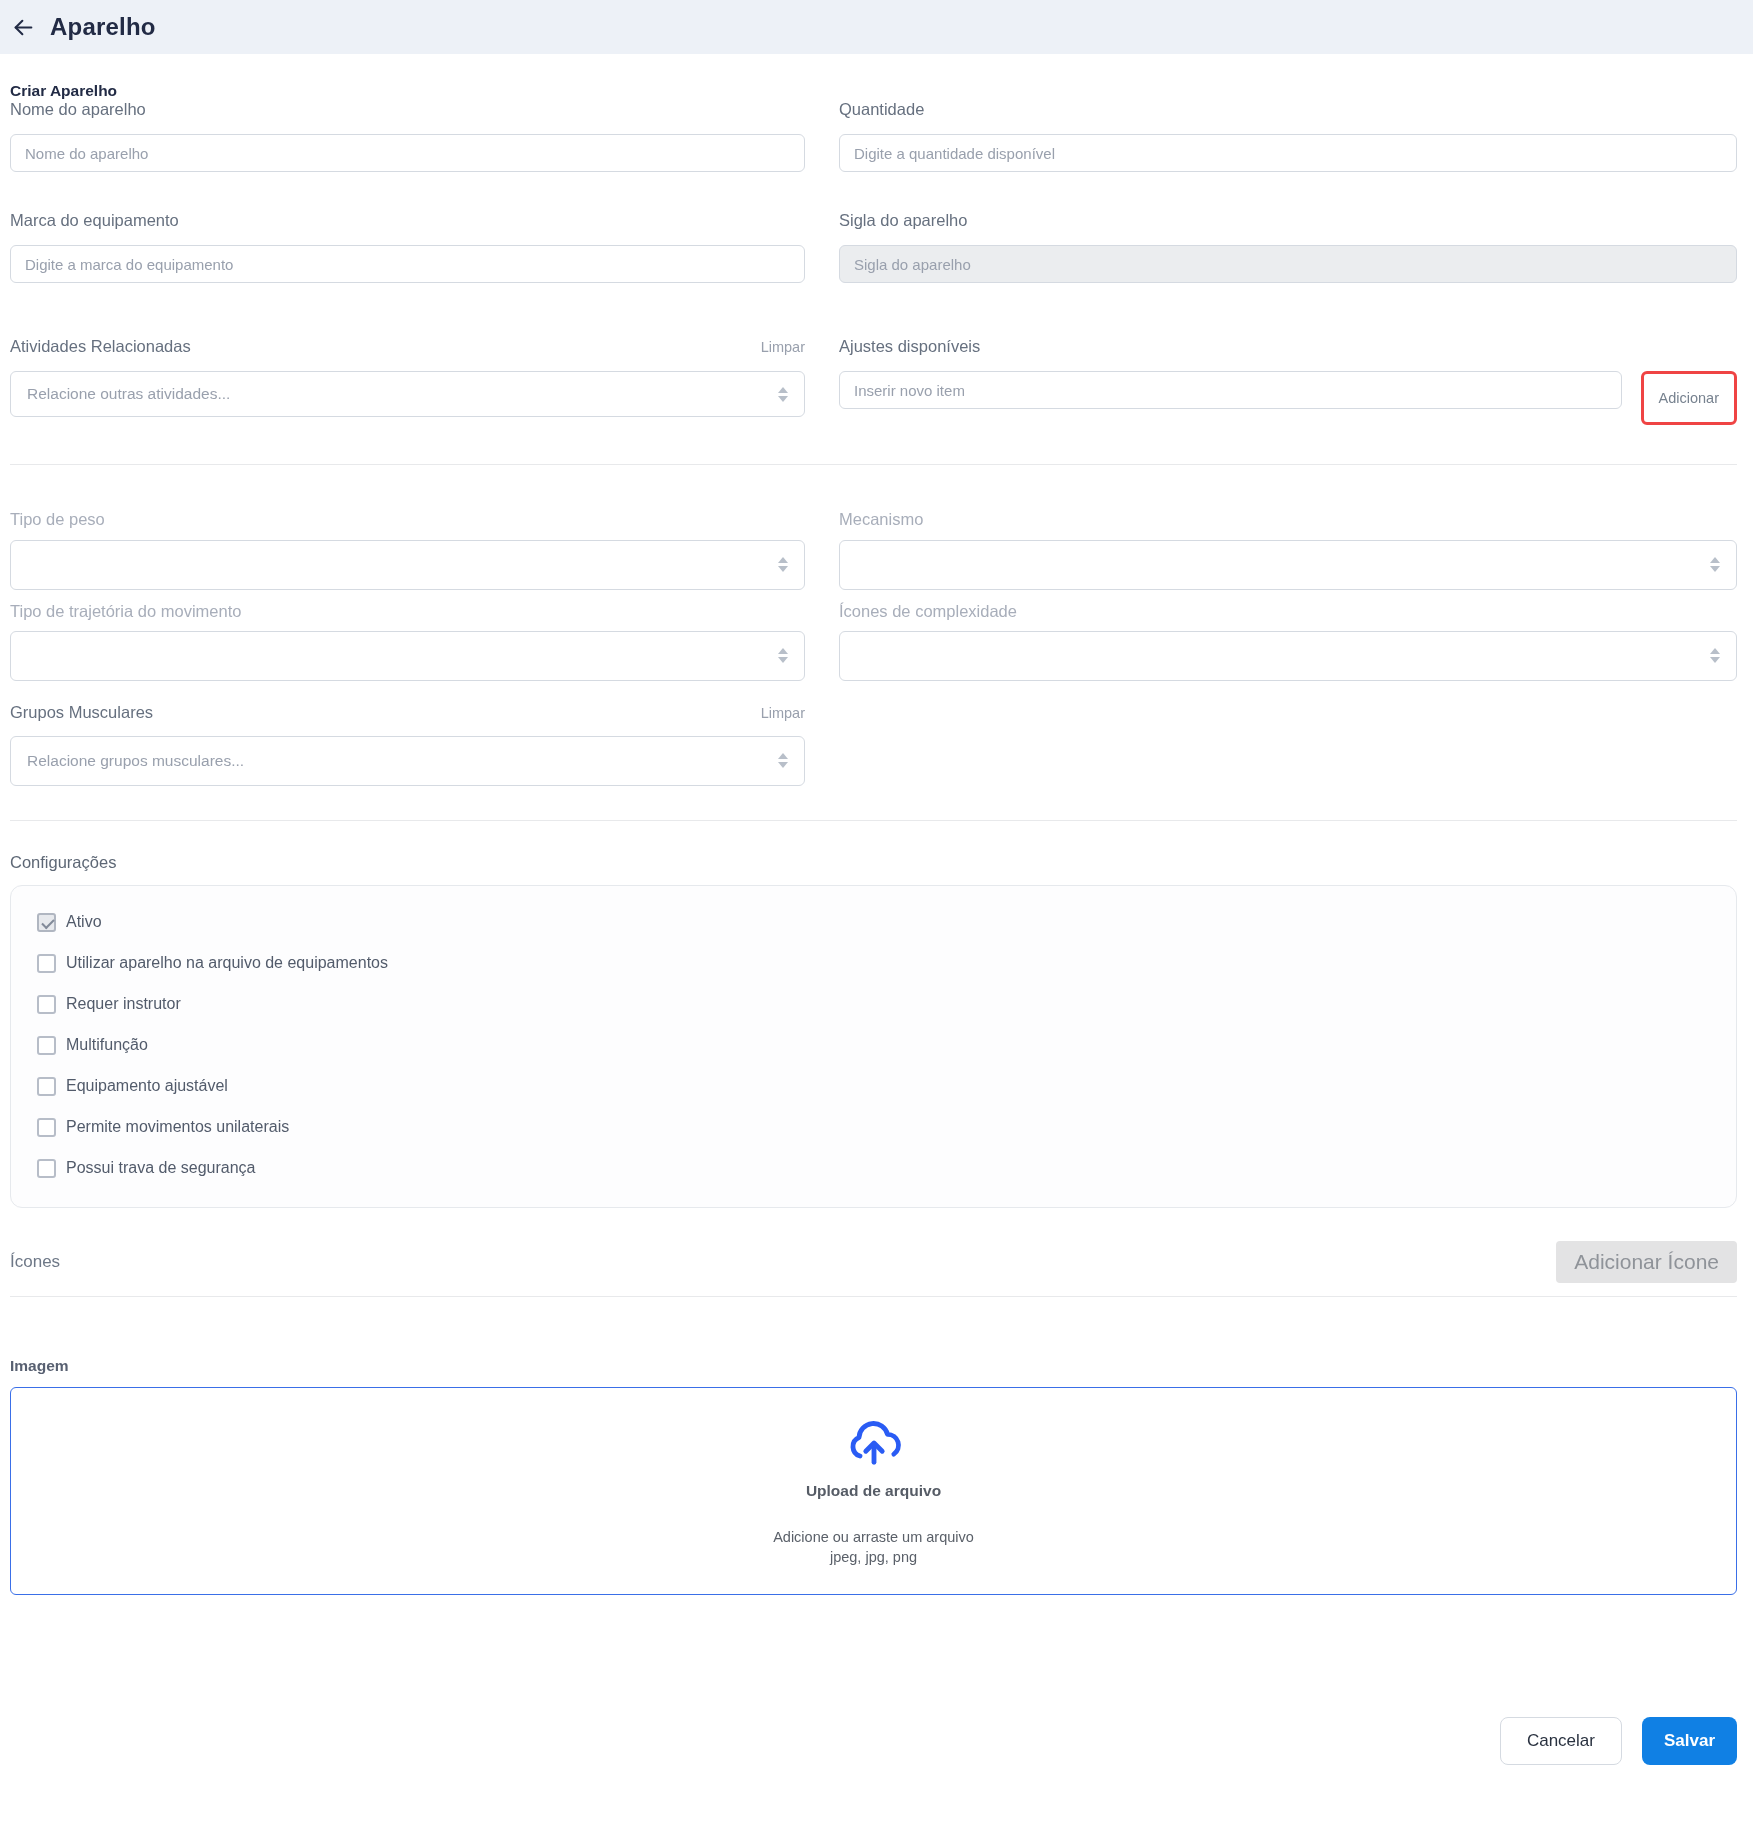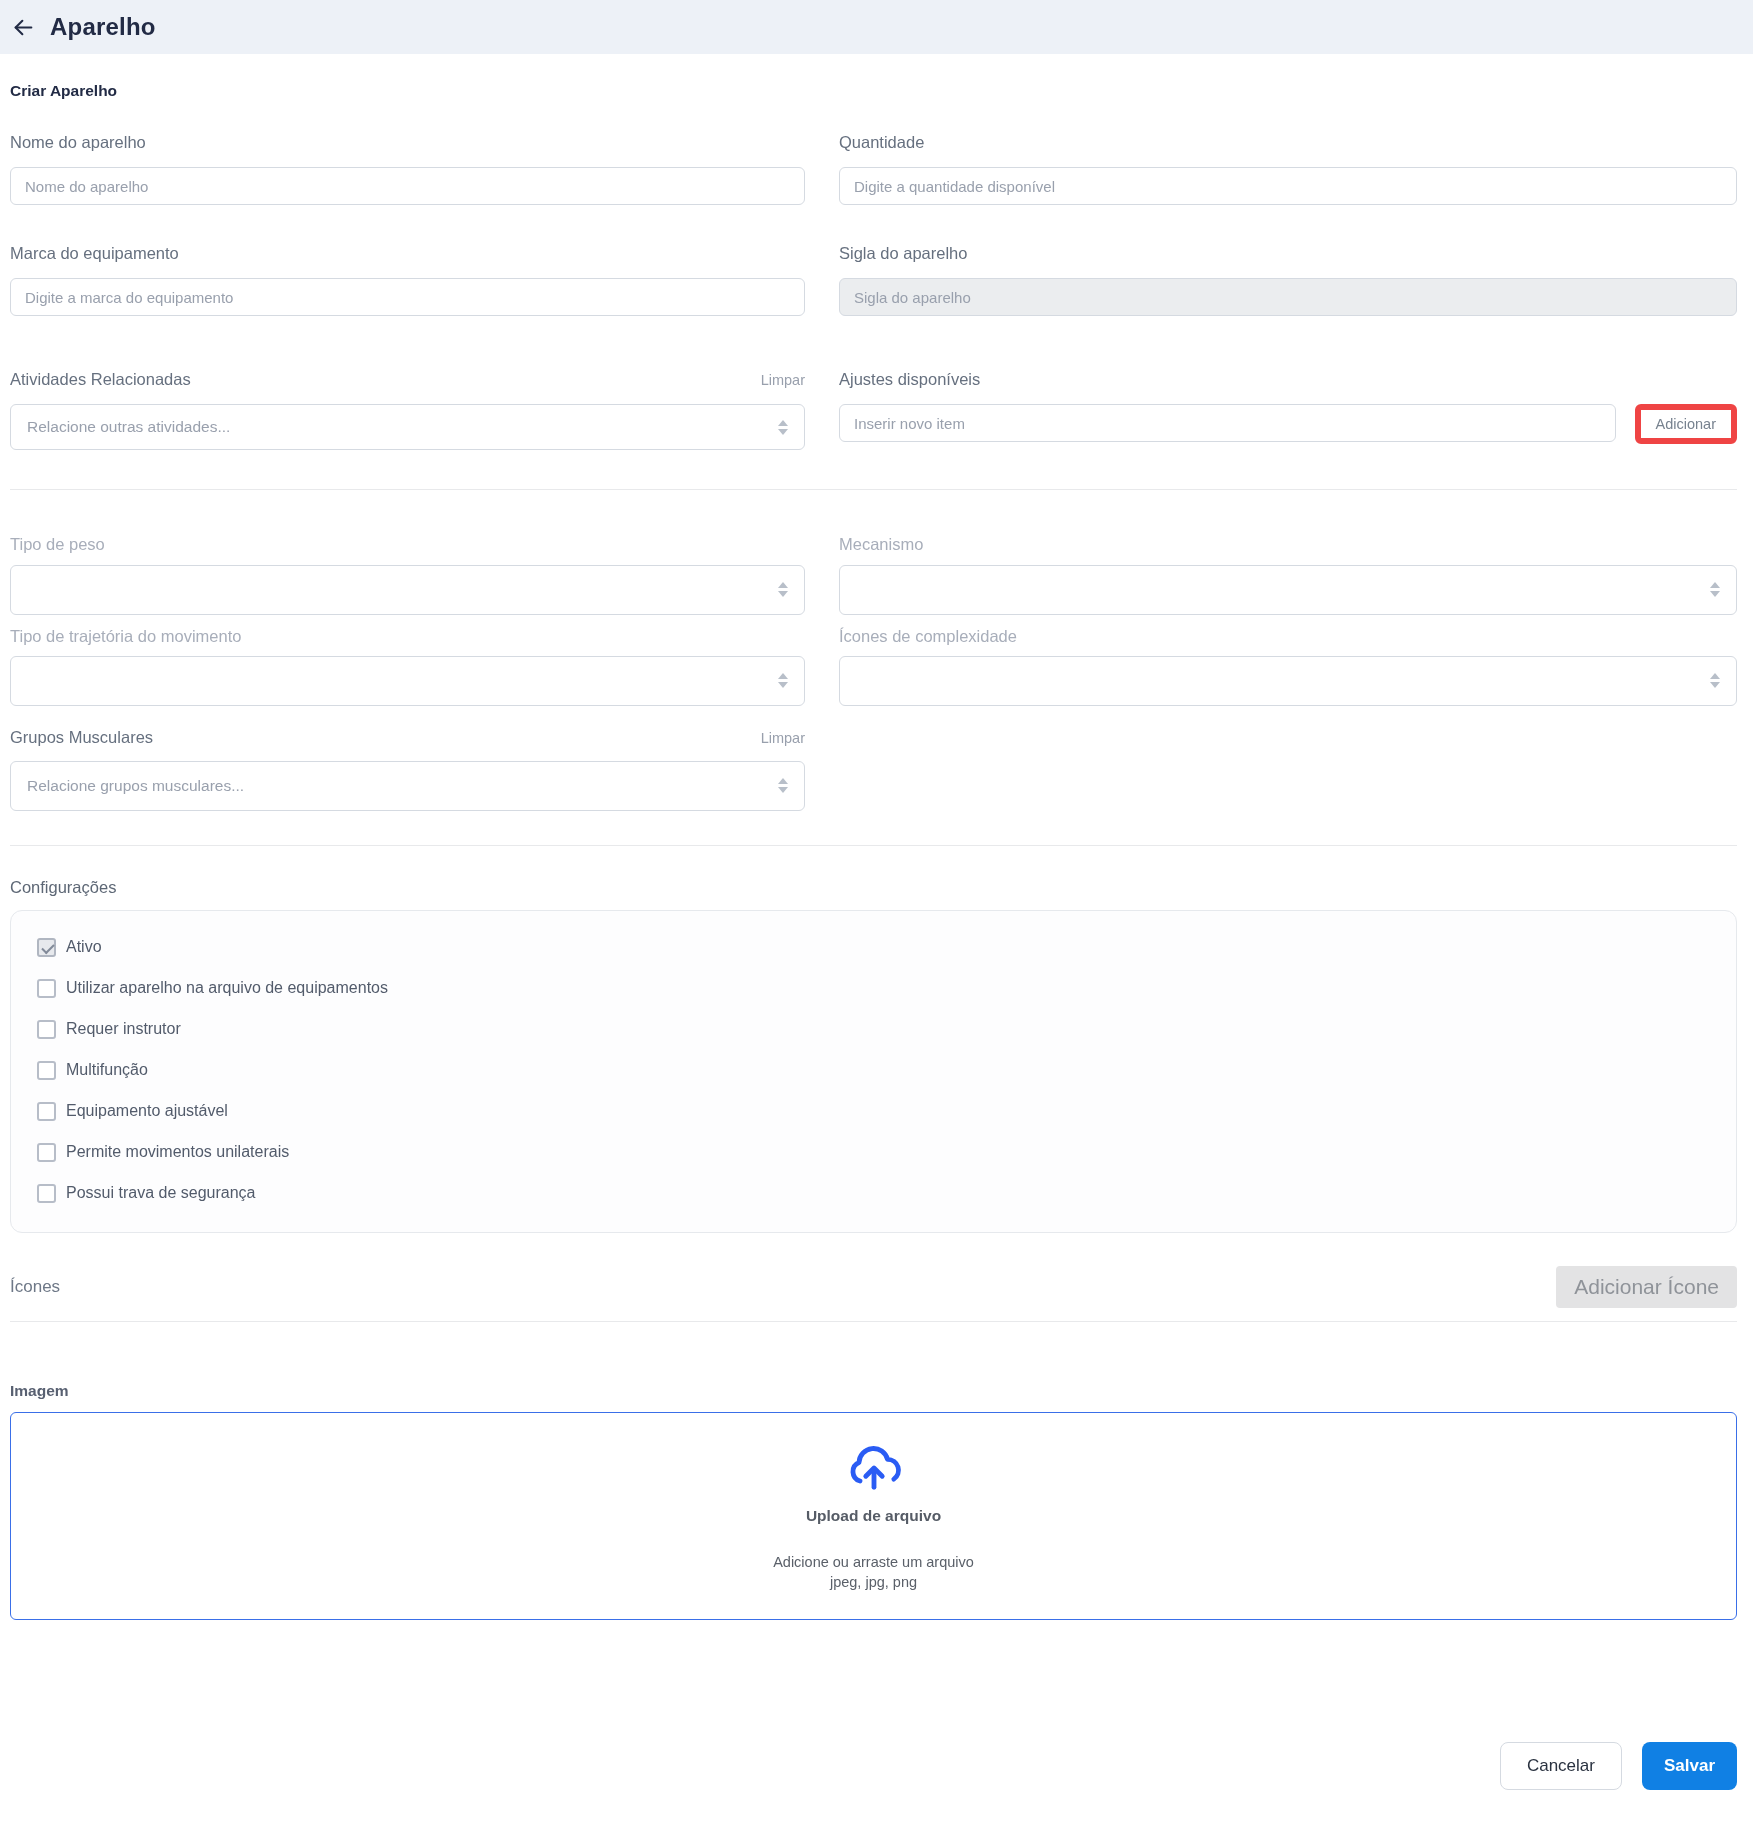--- a/index.html
+++ b/index.html
@@ -48,34 +48,34 @@
     padding:0 16px; font-size:15.5px; color:#99a0ad; cursor:pointer;
   }
   .select-box.tall { height:50px; margin-top:11px; }
   .select-placeholder { overflow:hidden; white-space:nowrap; }
 
   .chevrons { display:flex; flex-direction:column; align-items:center; gap:3px; flex:0 0 auto; }
   .chevrons i { display:block; width:0; height:0; border-left:5px solid transparent; border-right:5px solid transparent; }
   .chevrons .up   { border-bottom:6px solid #b8bfc9; }
   .chevrons .down { border-top:6px solid #b8bfc9; }
 
-  .row1 .field { margin-top:33px; }
+  .row1 .field { }
   .row2 .field { margin-top:39px; }
   .row3 .field { margin-top:54px; }
   .row4 .field { margin-top:45px; }
   .row5 .field { margin-top:12px; }
   .row6 .field { margin-top:22px; }
   .row6 .label-row { margin-bottom:15px; }
   .row6 .select-box { margin-top:0; height:50px; }
 
   .inline-add { display:flex; gap:19px; margin-top:16px; }
   .inline-add .text-input { flex:1; margin-top:0; }
   .btn-outline {
-    height:40px; padding:0 15px; background:#fff;
-    border:6px solid #ef4444; border-radius:6px;
+    height:54px; padding:0 15px; background:#fff;
+    border:3px solid #ef4444; border-radius:6px;
     font-size:14.5px; color:#77828f; font-family:inherit; cursor:pointer; white-space:nowrap;
   }
 
   .divider { border:none; border-top:1px solid #e8e9eb; margin:0; }
   .divider.d1 { margin-top:39px; }
   .divider.d2 { margin-top:34px; }
   .divider.d3 { margin-top:13px; }
 
   
   .config-title { margin-top:32px; font-size:16.5px; color:#5d6775; }

